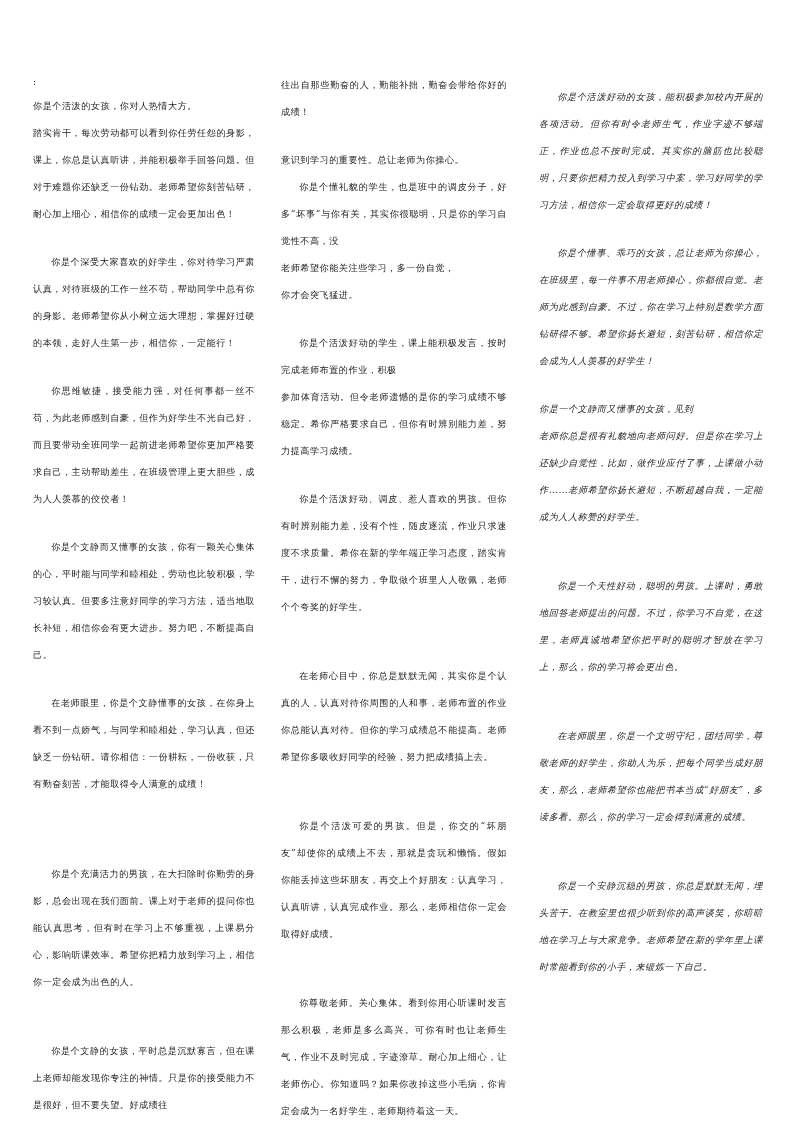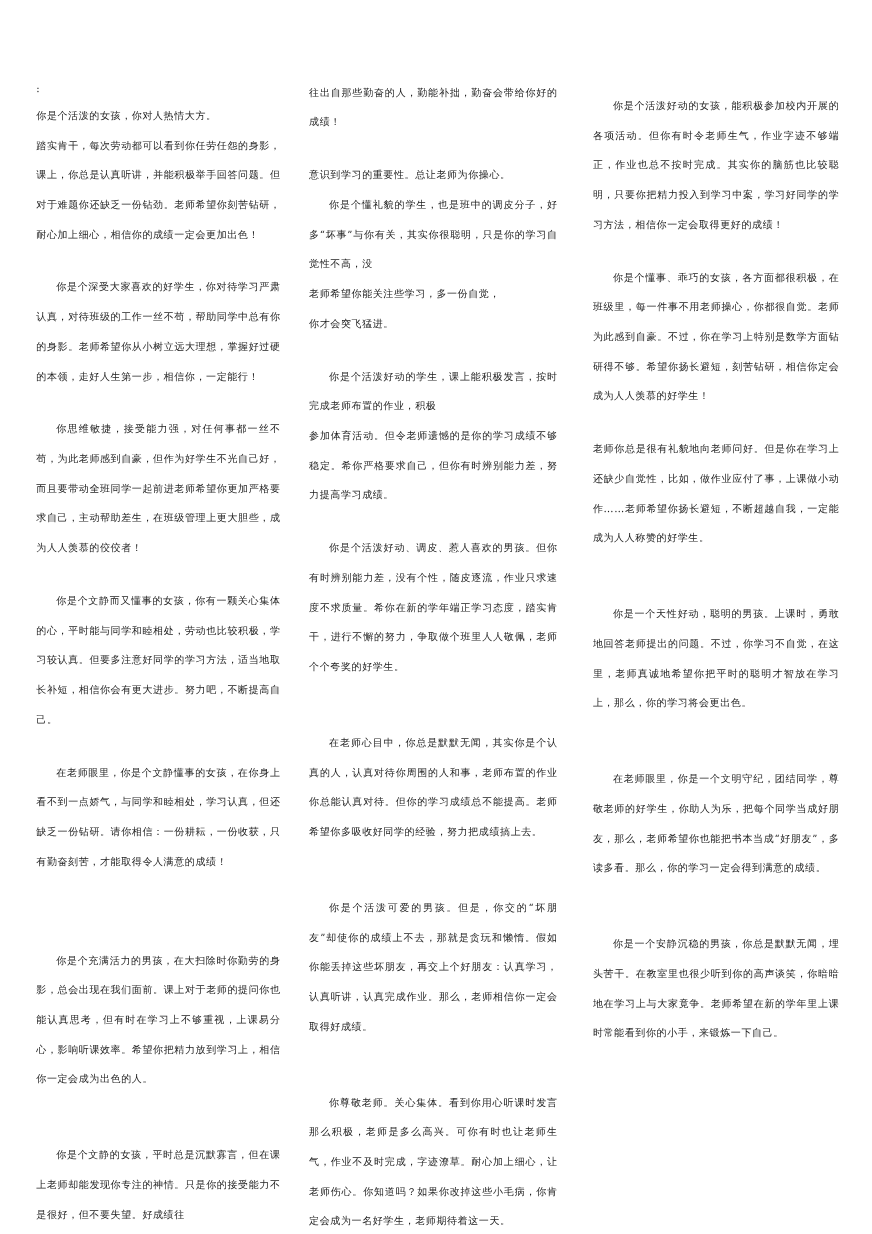--- a/index.html
+++ b/index.html
@@ -31,21 +31,21 @@
     display: flex;
     flex-direction: row;
     align-items: flex-start;
     gap: 0;
   }
   .col {
     box-sizing: border-box;
   }
   .col-left   { width: 222px; padding-right: 0px; }
   .col-mid    { width: 252px; padding-left: 26px; }
-  .col-right  { width: 256px; padding-left: 32px; }
+  .col-right  { width: 256px; padding-left: 32px; font-style: italic; }
 
   p.para {
     margin: 0 0 0 0;
     font-size: 9.1px;
     line-height: 27px;
     text-align: justify;
     text-justify: inter-ideograph;
     letter-spacing: 0.55px;
     color: #1d1d1d;
     word-break: break-all;
@@ -109,22 +109,23 @@
       <div class="gap-l"></div>
       <p class="para indent">你是个活泼可爱的男孩。但是，你交的“坏朋友”却使你的成绩上不去，那就是贪玩和懒惰。假如你能丢掉这些坏朋友，再交上个好朋友：认真学习，认真听讲，认真完成作业。那么，老师相信你一定会取得好成绩。</p>
       <div class="gap-l"></div>
       <p class="para indent">你尊敬老师。关心集体。看到你用心听课时发言那么积极，老师是多么高兴。可你有时也让老师生气，作业不及时完成，字迹潦草。耐心加上细心，让老师伤心。你知道吗？如果你改掉这些小毛病，你肯定会成为一名好学生，老师期待着这一天。</p>
     </div>
 
     <div class="col col-right">
       <div class="gap-s"></div>
       <p class="para indent">你是个活泼好动的女孩，能积极参加校内开展的各项活动。但你有时令老师生气，作业字迹不够端正，作业也总不按时完成。其实你的脑筋也比较聪明，只要你把精力投入到学习中案，学习好同学的学习方法，相信你一定会取得更好的成绩！</p>
       <div class="gap-m"></div>
-      <p class="para indent">你是个懂事、乖巧的女孩，各方面都很积极，在班级里，每一件事不用老师操心，你都很自觉。老师为此感到自豪。不过，你在学习上特别是数学方面钻研得不够。希望你扬长避短，刻苦钻研，相信你定会成为人人羡慕的好学生！</p>
+      <p class="para indent">你是个懂事、乖巧的女孩，总让老师为你操心，在班级里，每一件事不用老师操心，你都很自觉。老师为此感到自豪。不过，你在学习上特别是数学方面钻研得不够。希望你扬长避短，刻苦钻研，相信你定会成为人人羡慕的好学生！</p>
       <div class="gap-m"></div>
+      <p class="para noindent">你是一个文静而又懂事的女孩，见到</p>
       <p class="para noindent">老师你总是很有礼貌地向老师问好。但是你在学习上还缺少自觉性，比如，做作业应付了事，上课做小动作……老师希望你扬长避短，不断超越自我，一定能成为人人称赞的好学生。</p>
       <div class="gap-l"></div>
       <p class="para indent">你是一个天性好动，聪明的男孩。上课时，勇敢地回答老师提出的问题。不过，你学习不自觉，在这里，老师真诚地希望你把平时的聪明才智放在学习上，那么，你的学习将会更出色。</p>
       <div class="gap-l"></div>
       <p class="para indent">在老师眼里，你是一个文明守纪，团结同学，尊敬老师的好学生，你助人为乐，把每个同学当成好朋友，那么，老师希望你也能把书本当成“好朋友”，多读多看。那么，你的学习一定会得到满意的成绩。</p>
       <div class="gap-l"></div>
       <p class="para indent">你是一个安静沉稳的男孩，你总是默默无闻，埋头苦干。在教室里也很少听到你的高声谈笑，你暗暗地在学习上与大家竟争。老师希望在新的学年里上课时常能看到你的小手，来锻炼一下自己。</p>
     </div>
 
   </div>

